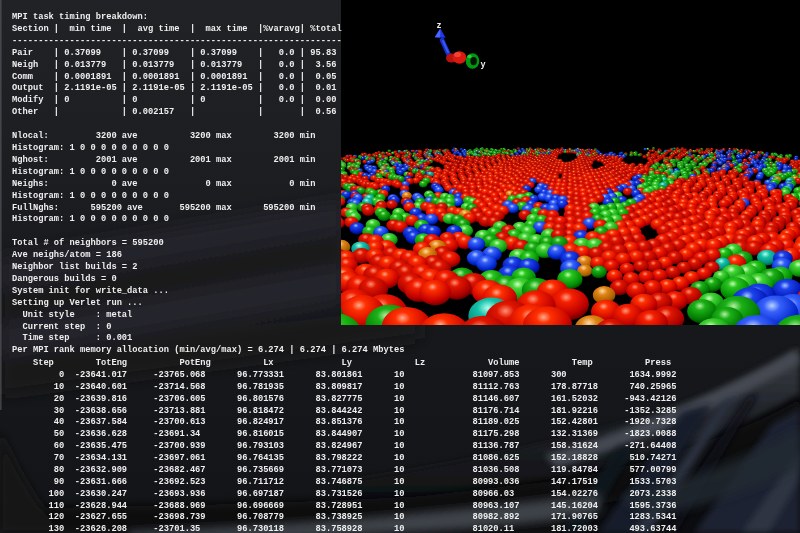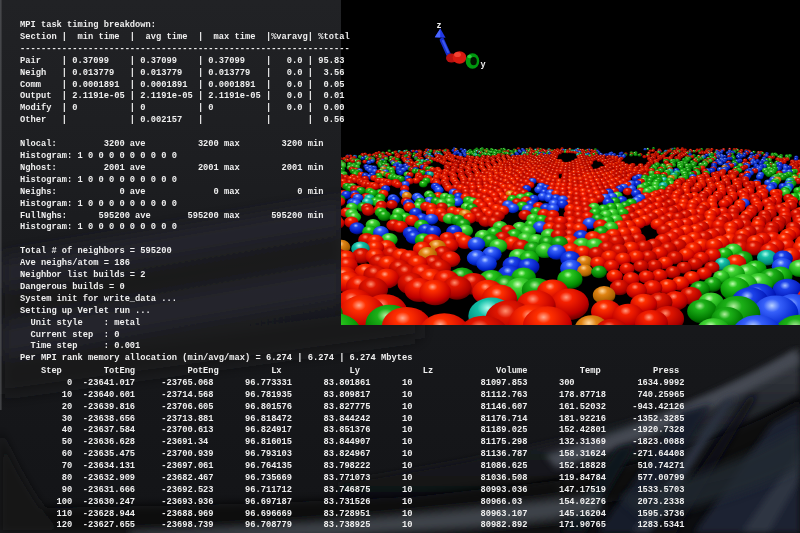--- a/index.html
+++ b/index.html
@@ -1,15 +1,15 @@
 <!DOCTYPE html>
 <html><head><meta charset="utf-8"><style>
 html,body{margin:0;padding:0;background:#101114;}
 #scr{position:relative;width:800px;height:533px;overflow:hidden;}
-pre{position:absolute;left:3.5px;top:4.0px;margin:16px;z-index:3;will-change:transform;transform:translateZ(0);
+pre{position:absolute;left:3.5px;top:4.0px;margin:8px;z-index:3;will-change:transform;transform:translateZ(0);
  font-family:"Liberation Mono",monospace;font-weight:bold;font-size:8.72px;line-height:11.9px;
  color:#efefef;letter-spacing:0;}
 svg{z-index:1}
 .ax{font-family:"Liberation Mono",monospace;font-size:8.5px;fill:#f0f0f0;font-weight:bold}
 #p2{top:349.6px;line-height:11.88px;}
 .r1{fill:url(#r1)}
 .r2{fill:url(#r2)}
 .r3{fill:url(#r3)}
 .g1{fill:url(#g1)}
 .g2{fill:url(#g2)}

